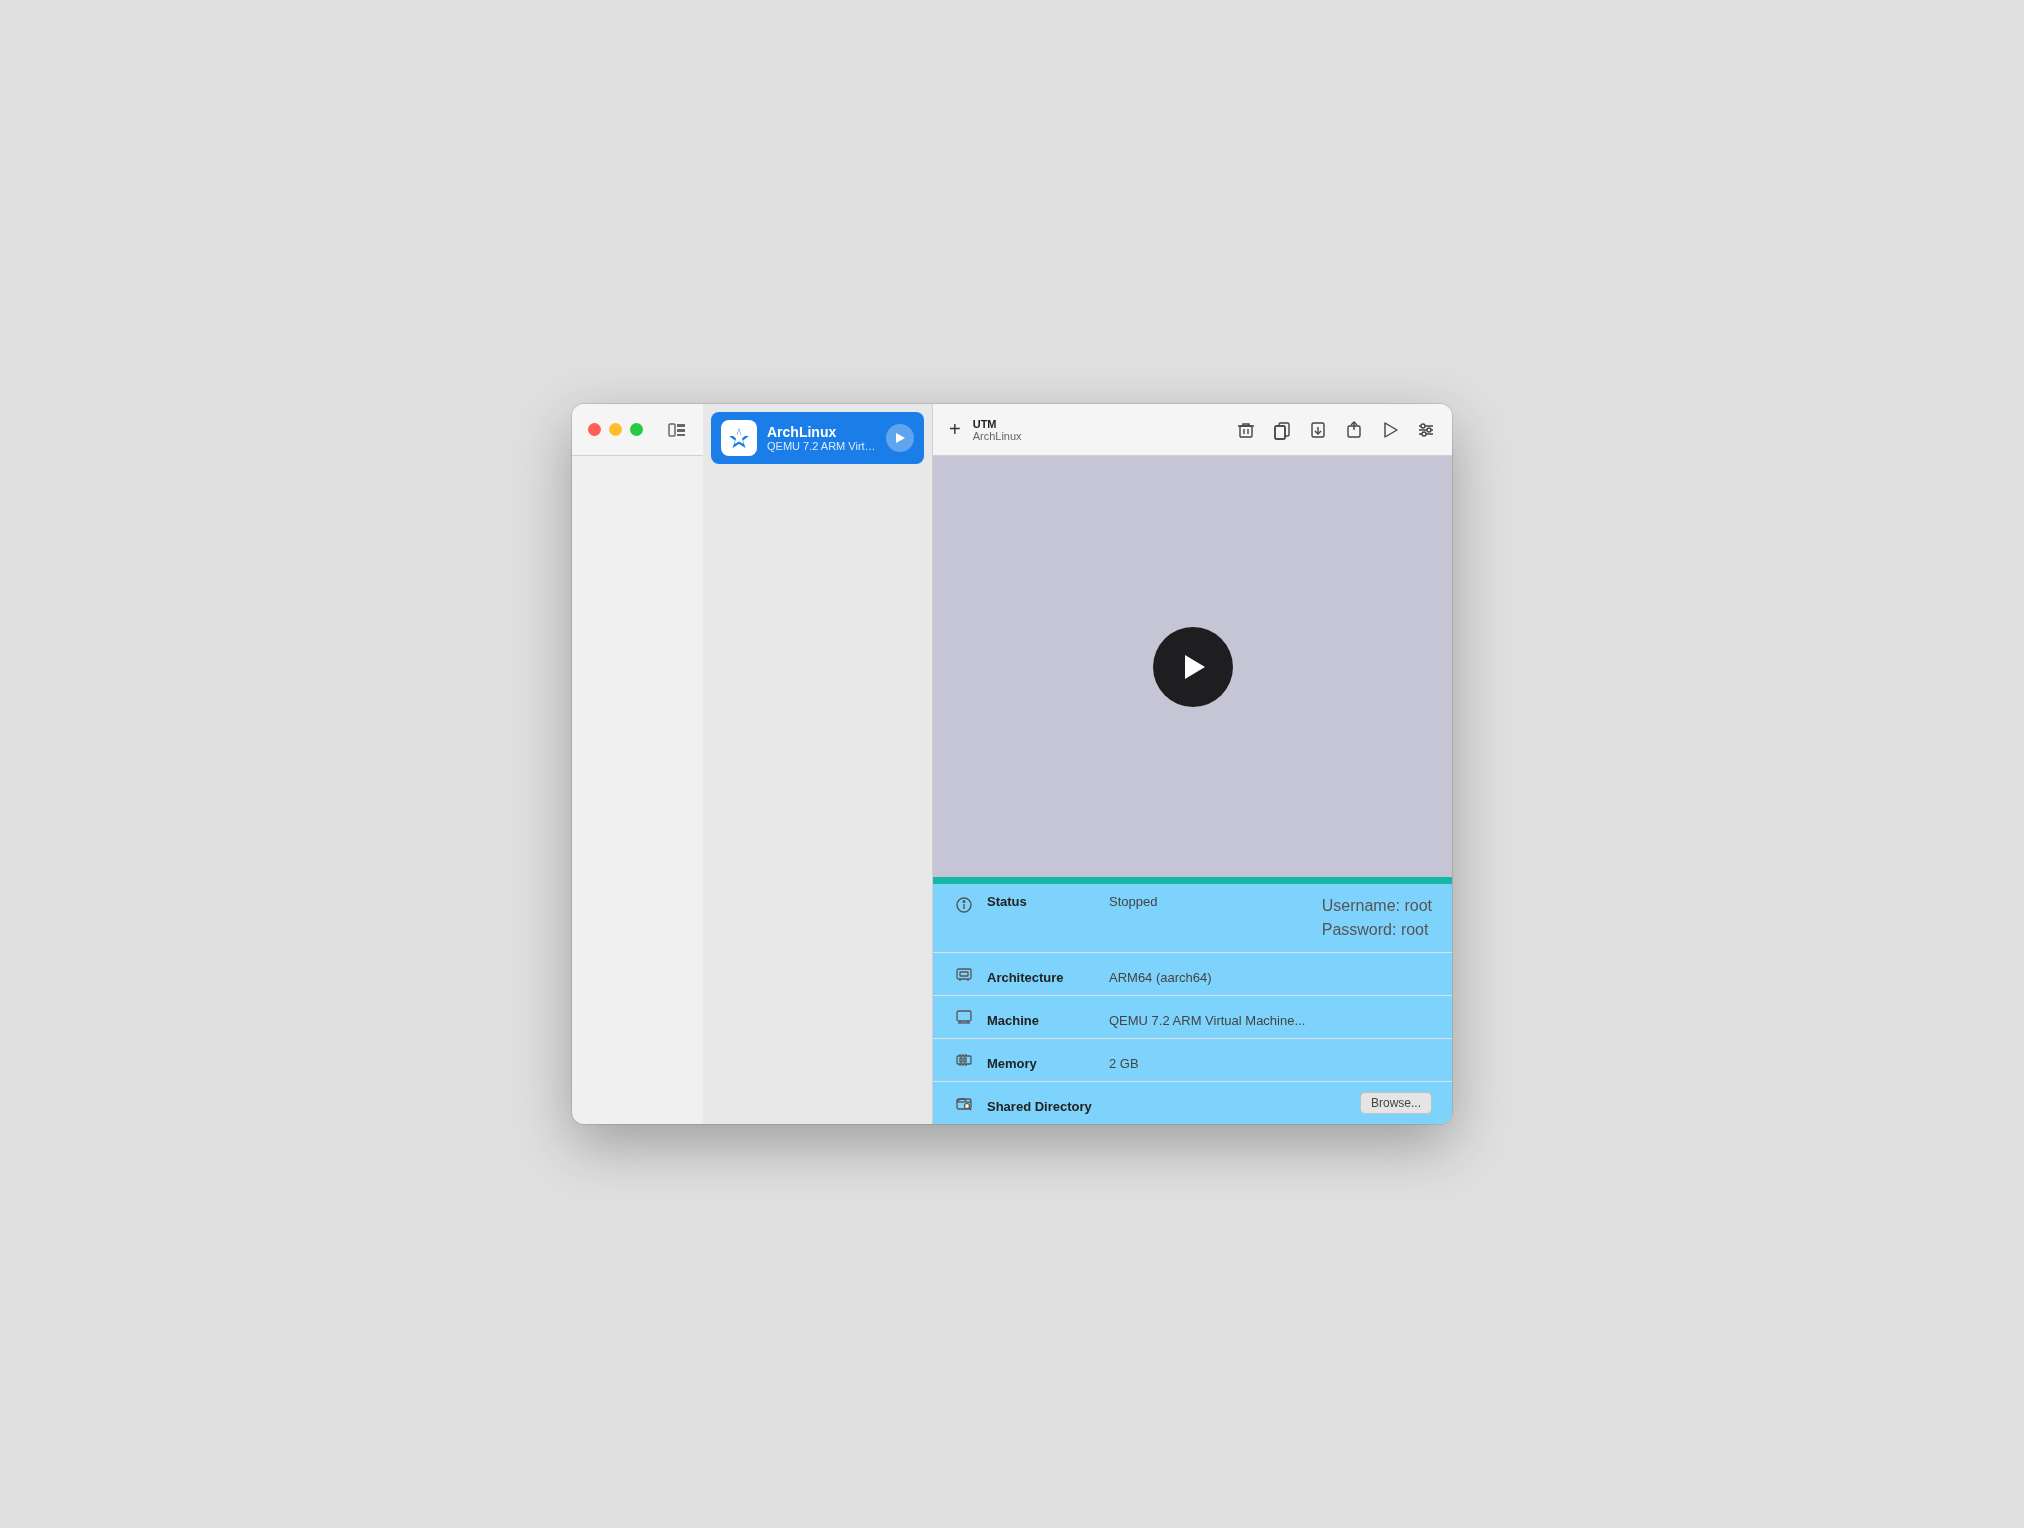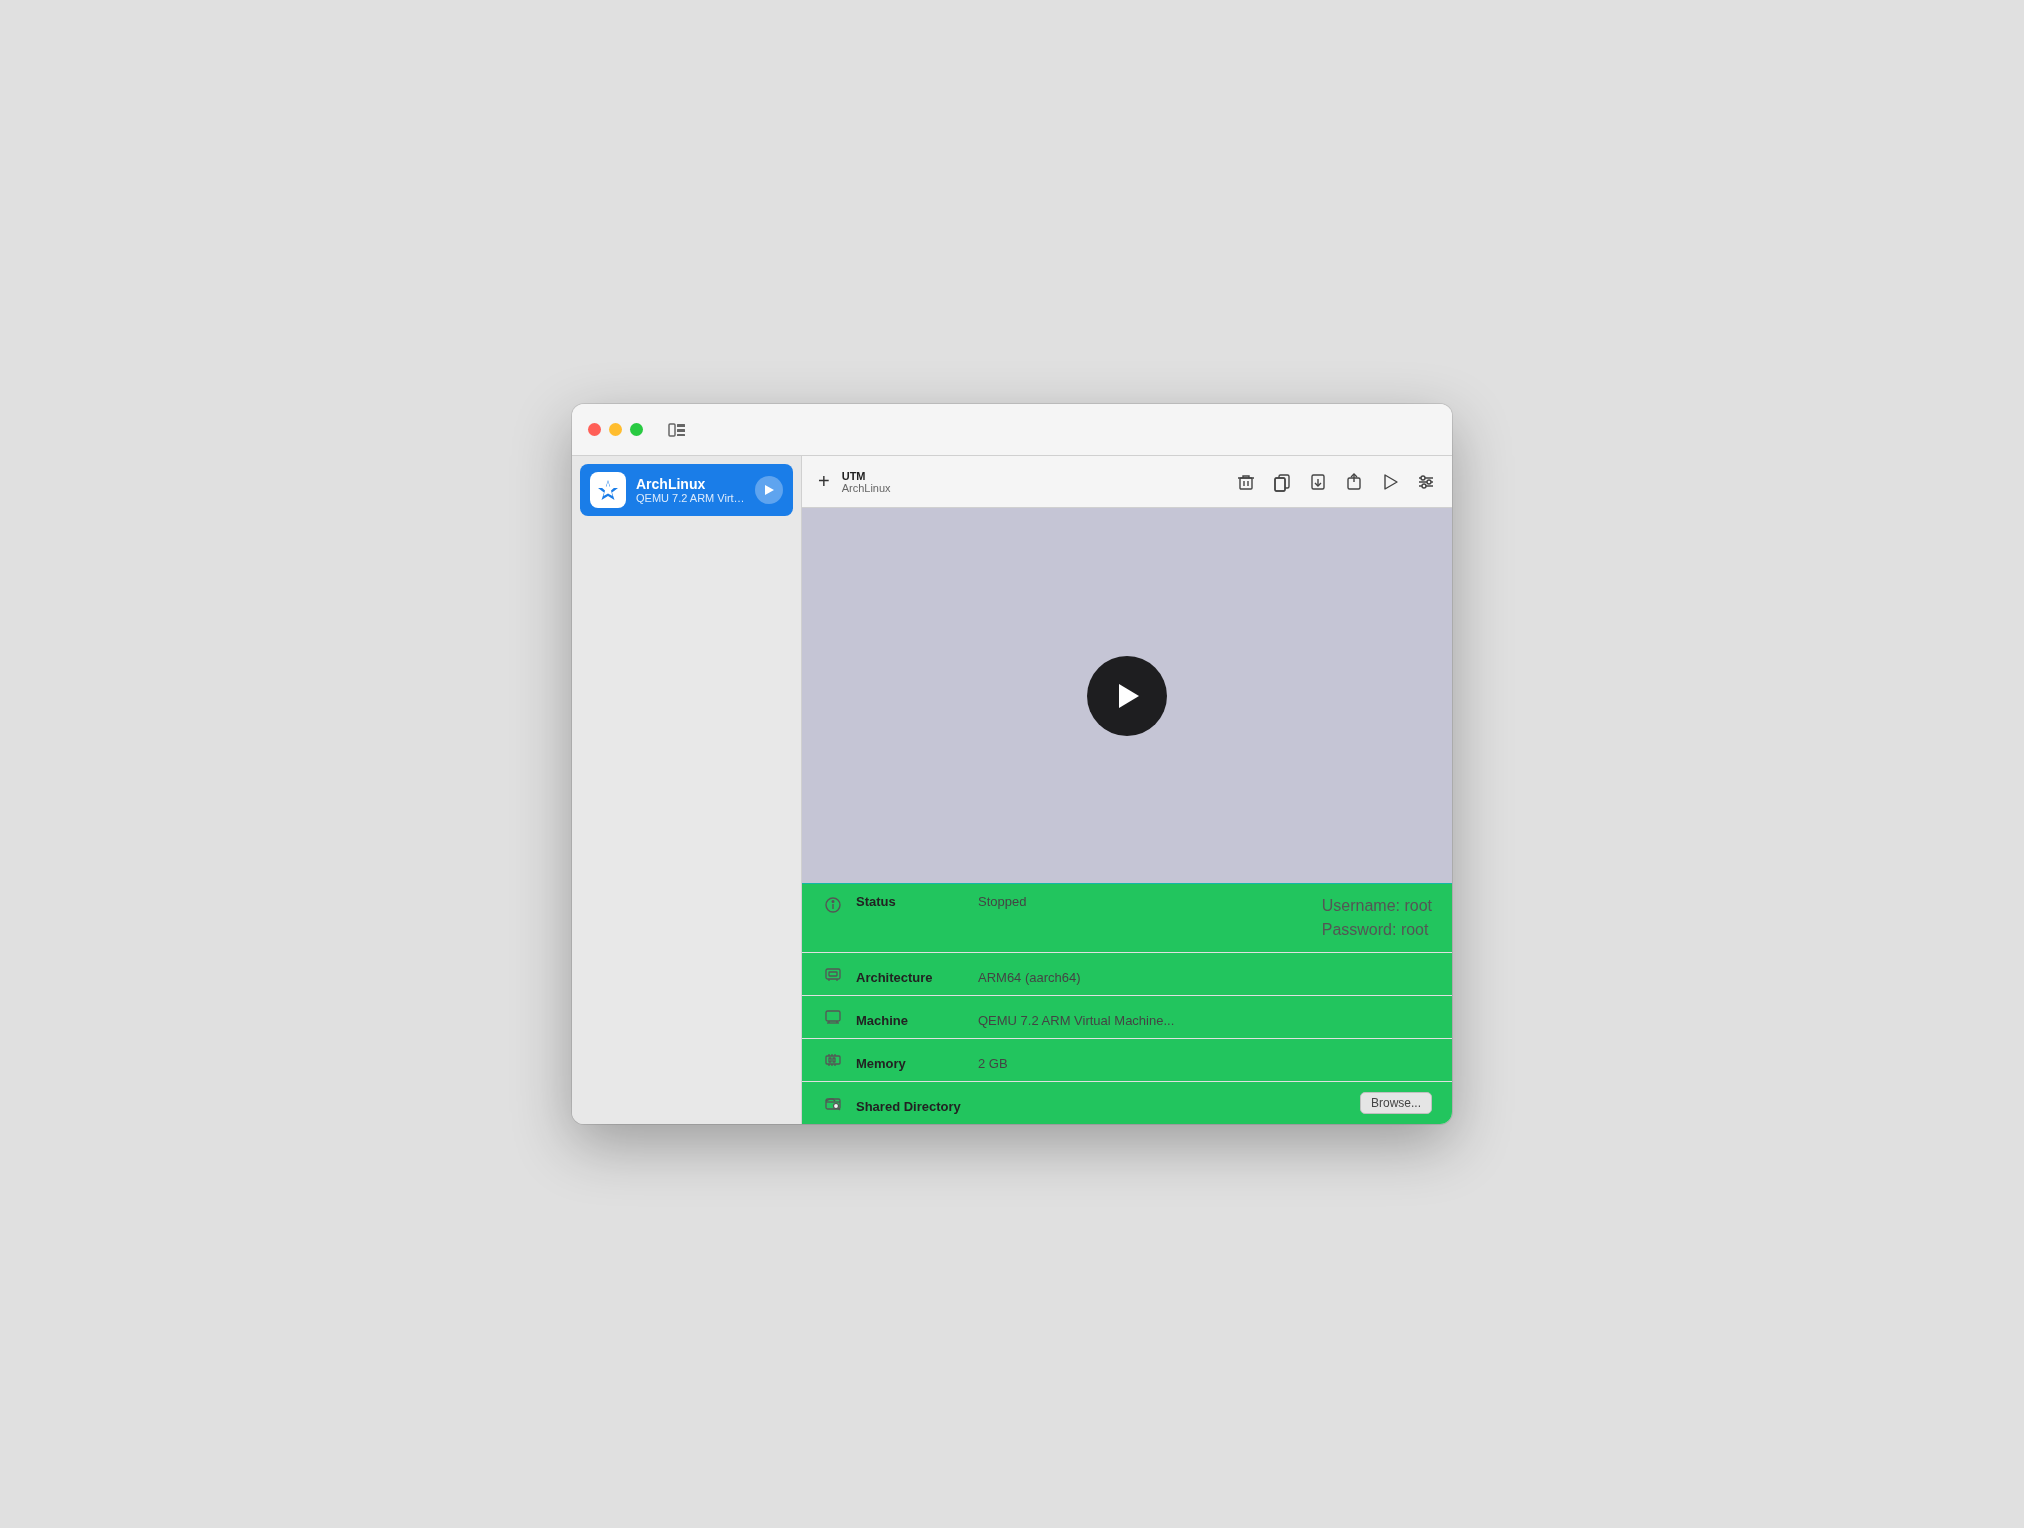--- a/index.html
+++ b/index.html
@@ -13,21 +13,21 @@
       font-family: -apple-system, BlinkMacSystemFont, 'SF Pro Text', 'Helvetica Neue', sans-serif;
     }
 
     .window {
       width: 880px;
       height: 720px;
       background: #f0f0f0;
       border-radius: 12px;
       box-shadow: 0 20px 60px rgba(0,0,0,0.3), 0 0 0 1px rgba(0,0,0,0.1);
       display: flex;
-      flex-direction: column;
+      flex-direction: row;
       overflow: hidden;
     }
 
     .title-bar {
       display: flex;
       align-items: center;
       height: 52px;
       background: #f5f5f5;
       border-bottom: 1px solid #d0d0d0;
       padding: 0 16px;
@@ -201,22 +201,22 @@
       height: 80px;
       background: rgba(0,0,0,0.85);
       border-radius: 50%;
       display: flex;
       align-items: center;
       justify-content: center;
       cursor: pointer;
     }
 
     .info-section {
-      background: #22c55e;
-      border-top: 1px solid #14b8a6;
+      background: #7dd3fc;
+      border-top: 7px solid #14b8a6;
       overflow-y: auto;
       flex-shrink: 0;
     }
 
     .info-row {
       display: flex;
       align-items: flex-end;
       padding: 10px 20px;
       border-bottom: 1px solid #e0e0e0;
       gap: 12px;

